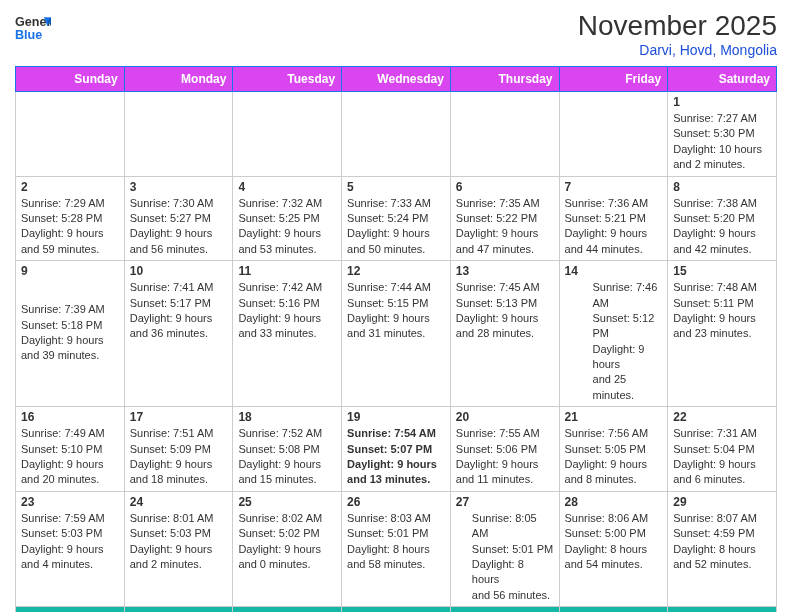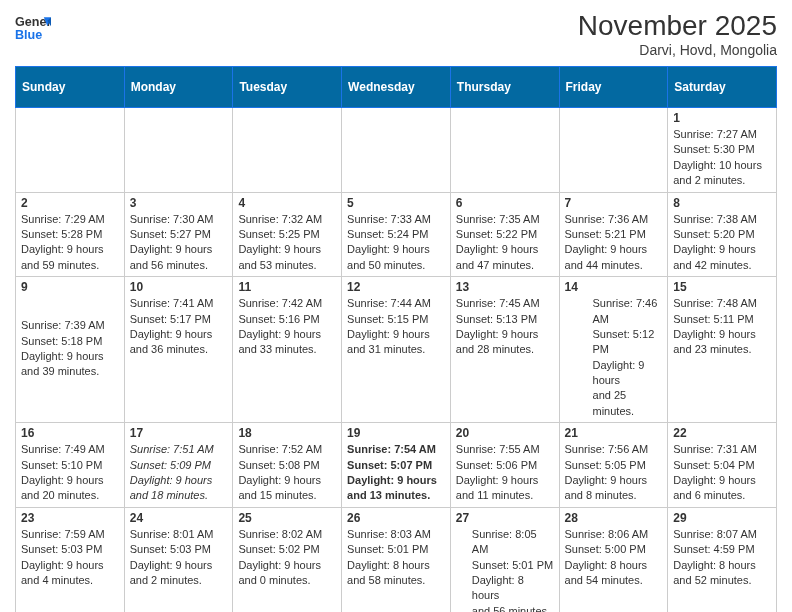--- a/index.html
+++ b/index.html
@@ -32,34 +32,34 @@
     .title-block {
       text-align: right;
     }
     .month-year {
       font-size: 28px;
       font-weight: normal;
       color: #333;
     }
     .location {
       font-size: 14px;
-      color: #404040;
+      color: #1d4ed8;
     }
     .calendar {
       width: 100%;
       border-collapse: collapse;
       border: 1px solid #ccc;
     }
     .calendar th {
-      background: #0369a1;
+      background: #d946ef;
       color: #fff;
       font-size: 12px;
       font-weight: bold;
-      text-align: left;
-      padding: 13px 6px;
+      text-align: right;
+      padding: 5px 6px;
       border: 1px solid #1a73e8;
     }
     .calendar td {
       vertical-align: top;
       border: 1px solid #ccc;
       padding: 3px 5px;
       width: calc(100% / 7);
       background: #fff;
       min-height: 72px;
     }
@@ -235,21 +235,21 @@
         <tr>
           <td>
             <span class="day-num">16</span>
             <div class="day-info" style="white-space: pre-line;">Sunrise: 7:49 AM
 Sunset: 5:10 PM
 Daylight: 9 hours
 and 20 minutes.</div>
           </td>
           <td>
             <span class="day-num">17</span>
-            <div class="day-info" style="white-space: pre-line; font-style: italic;">Sunrise: 7:51 AM
+            <div class="day-info" style="white-space: pre-line;">Sunrise: 7:51 AM
 Sunset: 5:09 PM
 Daylight: 9 hours
 and 18 minutes.</div>
           </td>
           <td>
             <span class="day-num">18</span>
             <div class="day-info" style="white-space: pre-line;">Sunrise: 7:52 AM
 Sunset: 5:08 PM
 Daylight: 9 hours
 and 15 minutes.</div>

